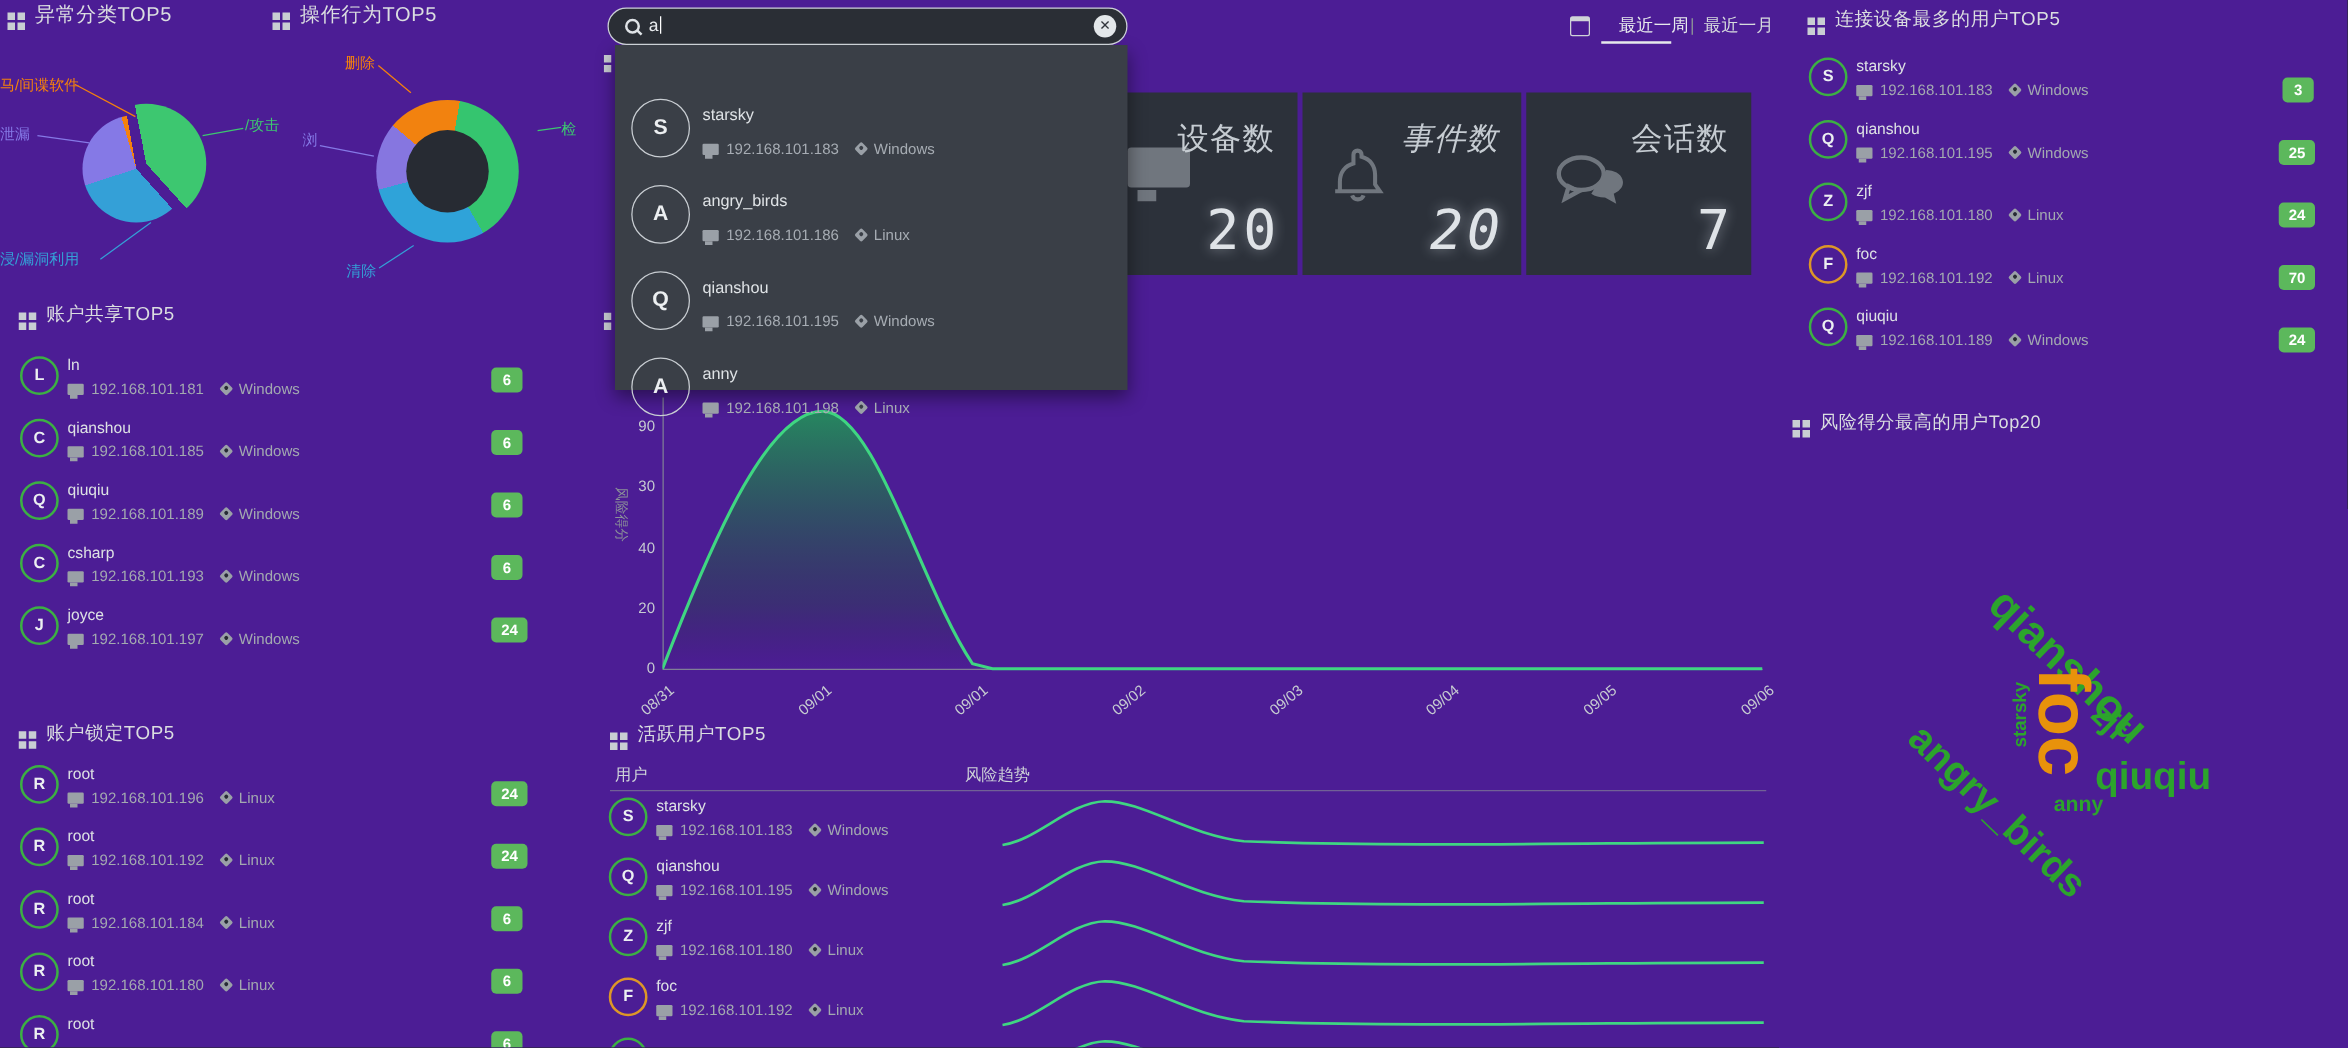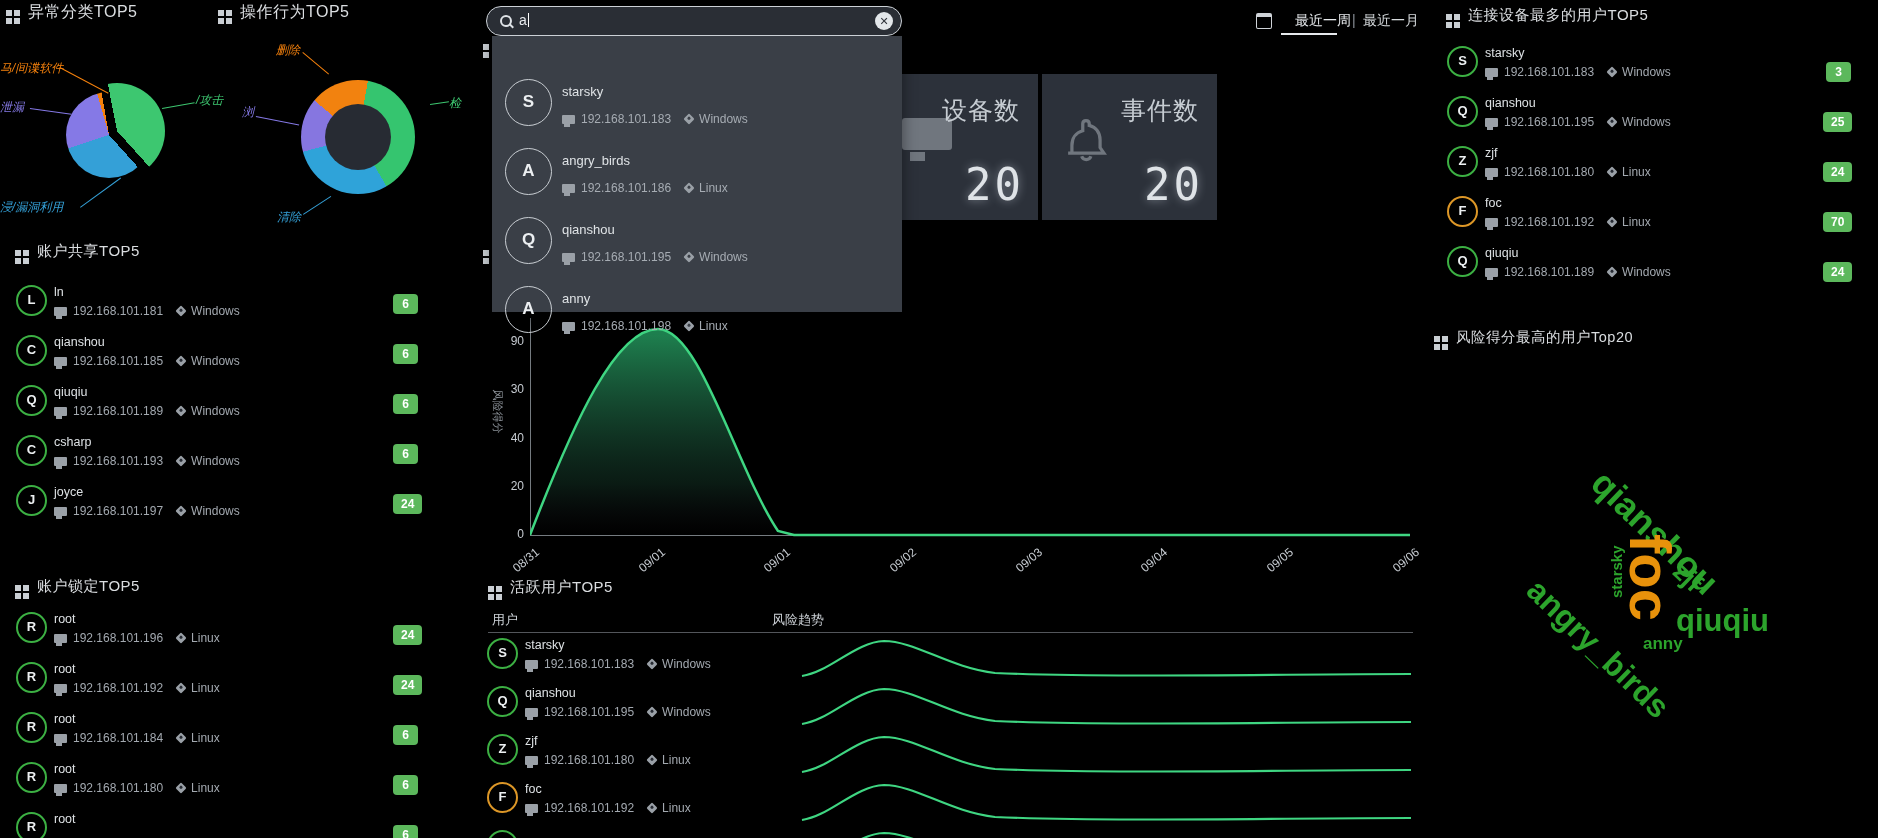--- a/index.html
+++ b/index.html
@@ -1,28 +1,28 @@
 <!DOCTYPE html>
 <html><head>
 <meta charset="utf-8">
 <style>
   html,body{margin:0;padding:0;background:#272b33;}
-  #app{position:relative;width:1878px;height:838px;overflow:hidden;background:#000000;
+  #app{position:relative;width:1878px;height:838px;overflow:hidden;background:#4c1d95;
        font-family:"Liberation Sans","DejaVu Sans",sans-serif;color:#dde1e4;}
   .abs{position:absolute;}
   
   .ic-grid{position:absolute;width:6px;height:6px;background:#c9ced3;box-shadow:8px 0 0 #c9ced3,0 8px 0 #c9ced3,8px 8px 0 #c9ced3;}
   .sec-title{position:absolute;font-size:16px;color:#dadde0;letter-spacing:.5px;white-space:nowrap;}
   .sec-title.sm{font-size:15px;}
   
   .pie-base{position:absolute;border-radius:50%;background:conic-gradient(from 138deg,#34a0d7 0 114deg,#8579e6 114deg 206deg,#f5810c 206deg 212deg,transparent 212deg 360deg);}
   .pie-green{position:absolute;border-radius:50%;background:conic-gradient(from 349deg,#3dc770 0 149deg,transparent 149deg 360deg);}
   .donut{position:absolute;border-radius:50%;background:conic-gradient(from 10deg,#35c56f 0 140deg,#2fa3d9 140deg 245deg,#8676e0 245deg 300deg,#f2820f 300deg 360deg);}
   .hole{position:absolute;border-radius:50%;background:#272b33;}
-  .plabel{position:absolute;font-size:12px;white-space:nowrap;font-style:italic;}
+  .plabel{position:absolute;font-size:12px;white-space:nowrap;}
   .c-or{color:#f5810c}.c-pu{color:#8579e6}.c-gr{color:#3dc770}.c-bl{color:#34a0d7}
   .conn{position:absolute;height:1px;transform-origin:0 0;}
   .lc-or{background:#f5810c}.lc-pu{background:#8579e6}.lc-gr{background:#3dc770}.lc-bl{background:#34a0d7}
   
   .row{position:absolute;width:380px;height:38px;}
   .avatar{position:absolute;left:0;top:0;width:31px;height:31px;border-radius:50%;border:2px solid #3cb043;
           box-sizing:border-box;text-align:center;line-height:26px;font-size:13px;font-weight:bold;color:#eceff1;}
   .avatar.orange{border-color:#dd9727;}
   .uname{position:absolute;left:38px;top:0;font-size:12.5px;color:#dde1e4;white-space:nowrap;}
   .meta{position:absolute;left:38px;top:19px;display:flex;align-items:center;font-size:12px;color:#a3a9b0;white-space:nowrap;}
@@ -222,27 +222,36 @@
     </div>
 
   <div class="card" style="left:860px;width:178px;top:74px;">
     <svg style="position:absolute;left:40px;top:42px;" width="54" height="46" viewBox="0 0 54 46">
       <rect x="2" y="2" width="50" height="32" rx="3" fill="#70767e"></rect>
         <rect x="10" y="36" width="15" height="9" fill="#70767e"></rect>
     </svg>
     <span class="card-label">设备数</span>
     <span class="card-num">20</span>
   </div>
-  <div class="card" style="left:1042px;width:175px;top:74px;">
+  <div class="card" style="left:1042px;width:175px;top:74px;font-style:italic;">
     <svg style="position:absolute;left:18px;top:40px;" width="52" height="52" viewBox="0 0 48 48">
       <path d="M24 6 c1.8 0 3 1.2 3 3 v1.5 c6.5 1.6 10 7 10 13.5 v7 l3.5 5 H7.5 L11 36 v-7 c0-6.5 3.5-11.9 10-13.5 V9 c0-1.8 1.2-3 3-3 z" fill="none" stroke="#70767e" stroke-width="3"></path>
       <path d="M20 39 a4.5 4.5 0 0 0 8.5 0" fill="none" stroke="#70767e" stroke-width="3"></path>
     </svg>
     <span class="card-label">事件数</span>
     <span class="card-num">20</span>
+  </div>
+  <div class="card" style="left:1221px;width:180px;top:74px;">
+    <svg style="position:absolute;left:20px;top:48px;" width="60" height="48" viewBox="0 0 60 48">
+      <ellipse cx="24" cy="17" rx="18" ry="13" fill="none" stroke="#70767e" stroke-width="3.5"></ellipse>
+      <path d="M14 27 l-3 10 11-6 z" fill="none" stroke="#70767e" stroke-width="3.5"></path>
+      <path d="M44 14 a13 10 0 0 1 6 19 l2 8 -9-5 a16 12 0 0 1 -11 -3" fill="#70767e"></path>
+    </svg>
+    <span class="card-label">会话数</span>
+    <span class="card-num">7</span>
   </div>
 
   <span class="ic-cal" style="left:1256px;top:13px;"></span>
   <span class="tab" style="left:1281px;top:12px;">最近一周</span>
   <div class="tab-underline" style="left:1281px;top:33px;width:56px;"></div>
   <span class="tab dim" style="left:1338px;top:12px;color:#8a9097;">|</span>
   <span class="tab dim" style="left:1349px;top:12px;font-family:Liberation Mono, monospace;">最近一月</span>
 
   <div>
     <div class="axis" style="left:530px;top:318px;width:1px;height:217px;"></div>

